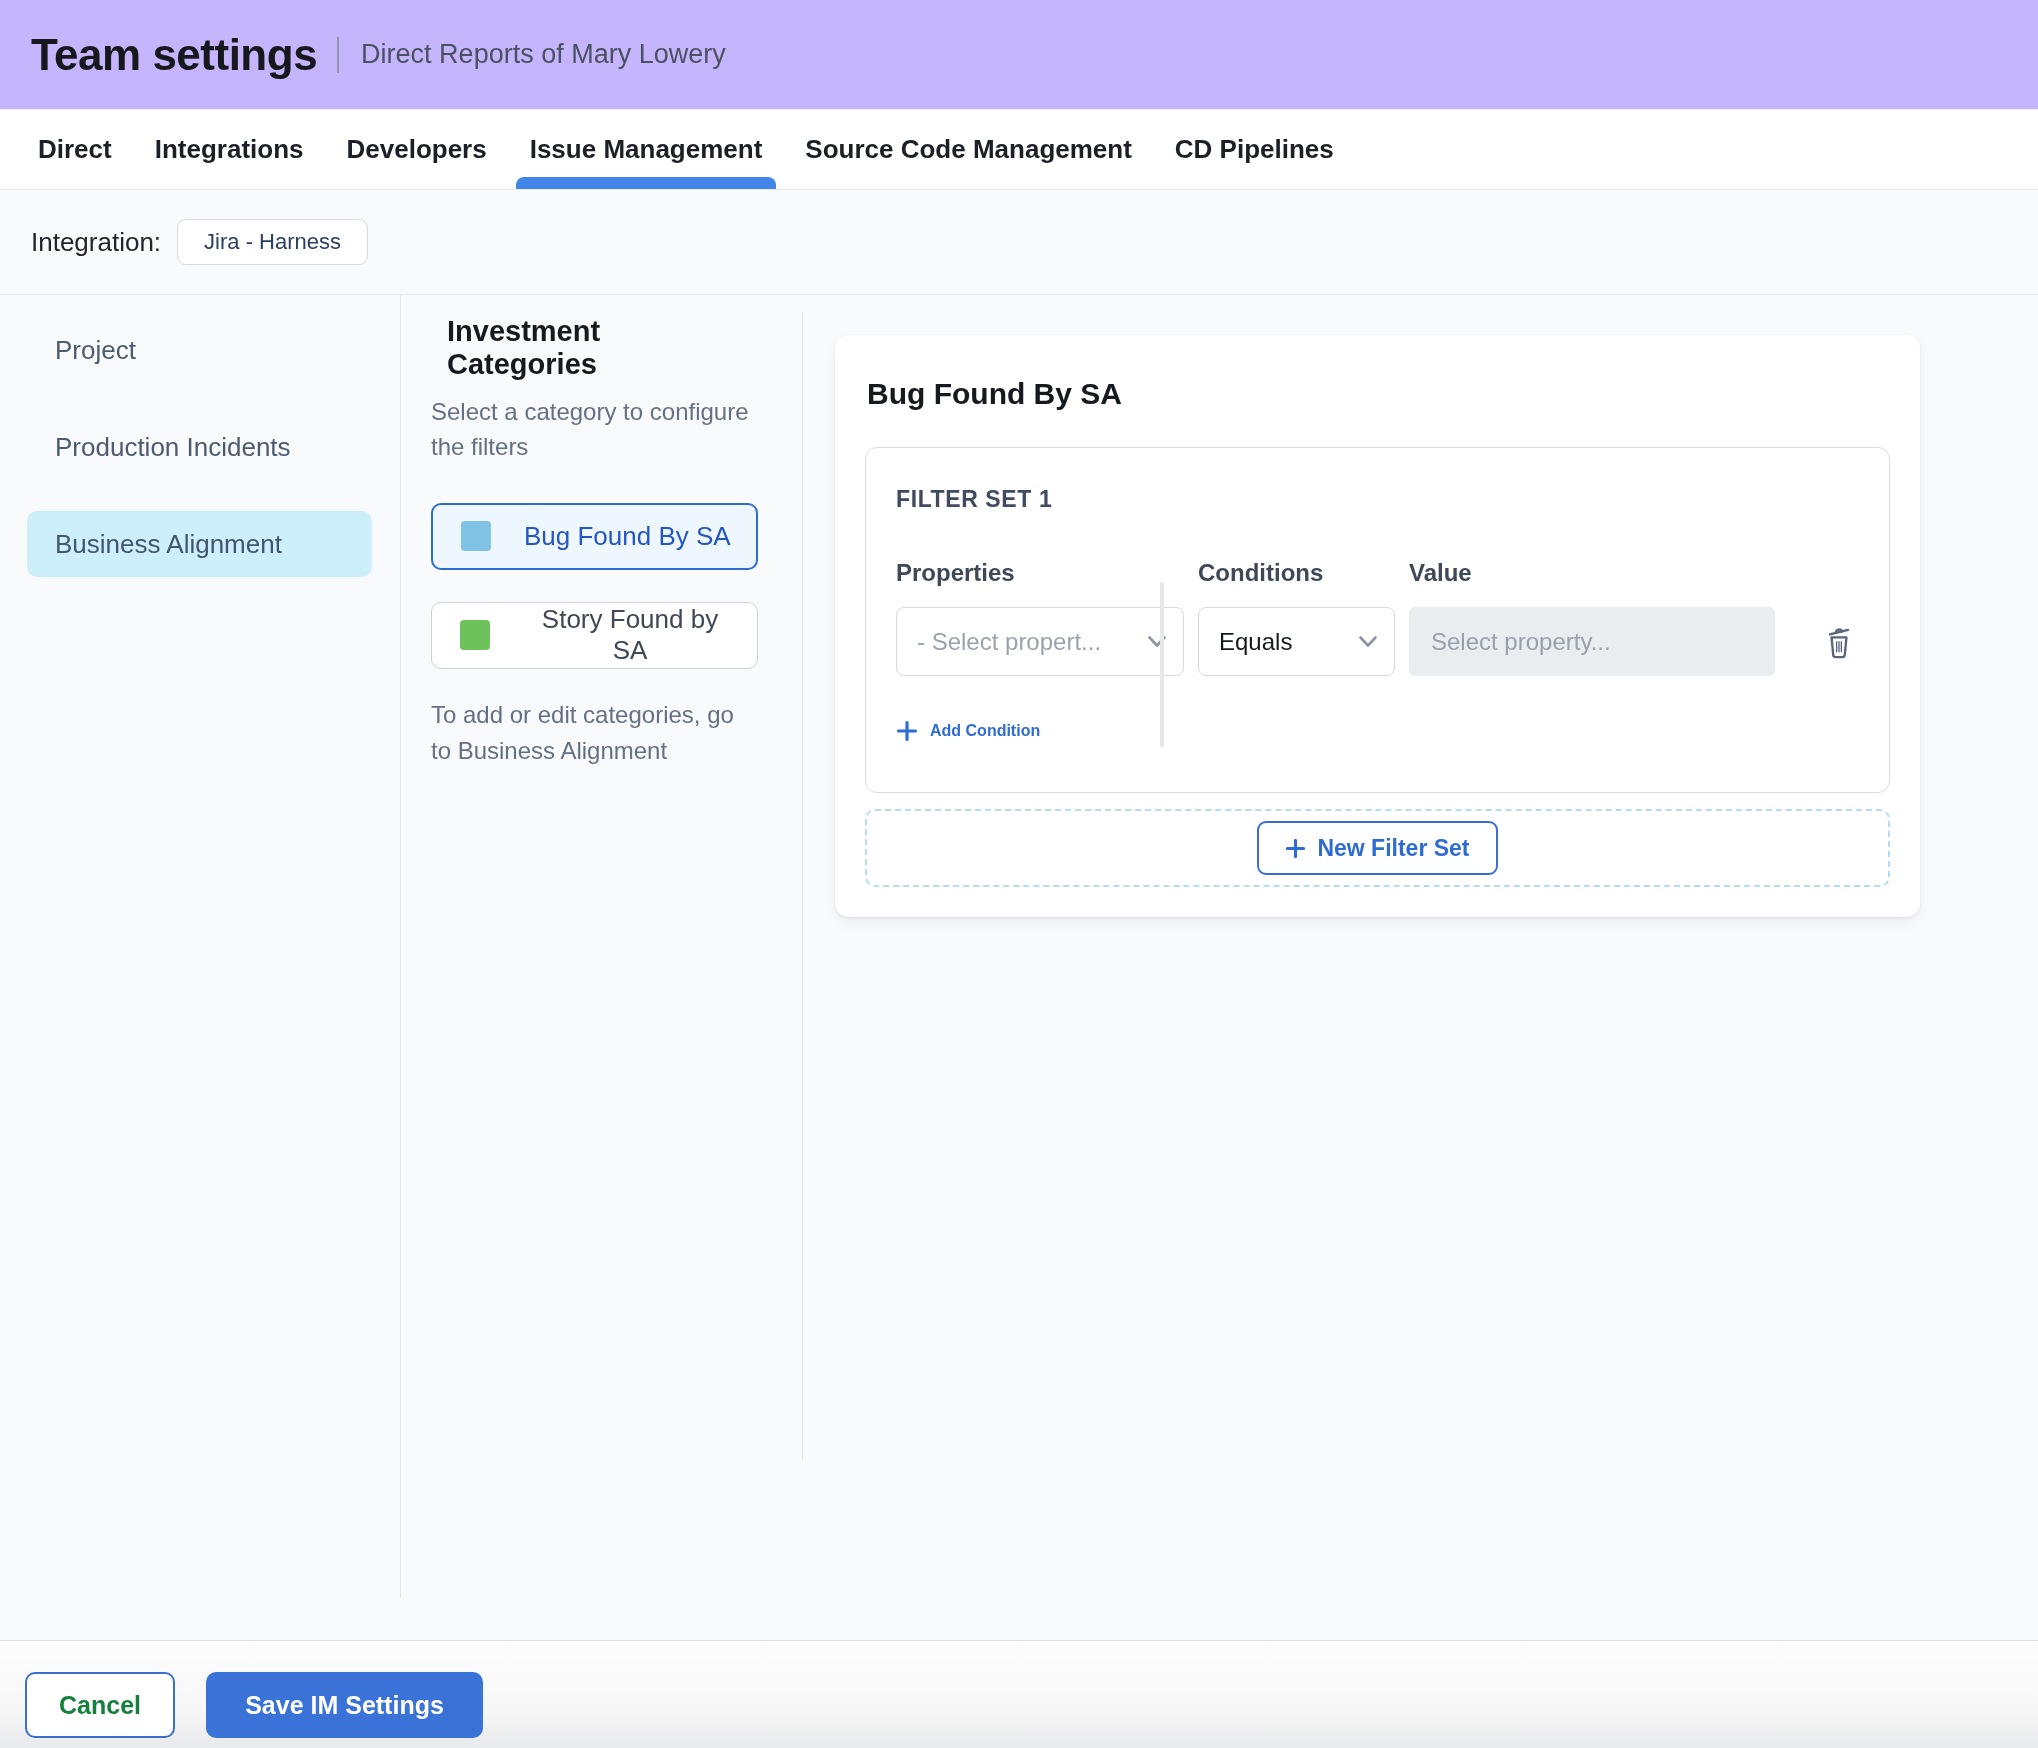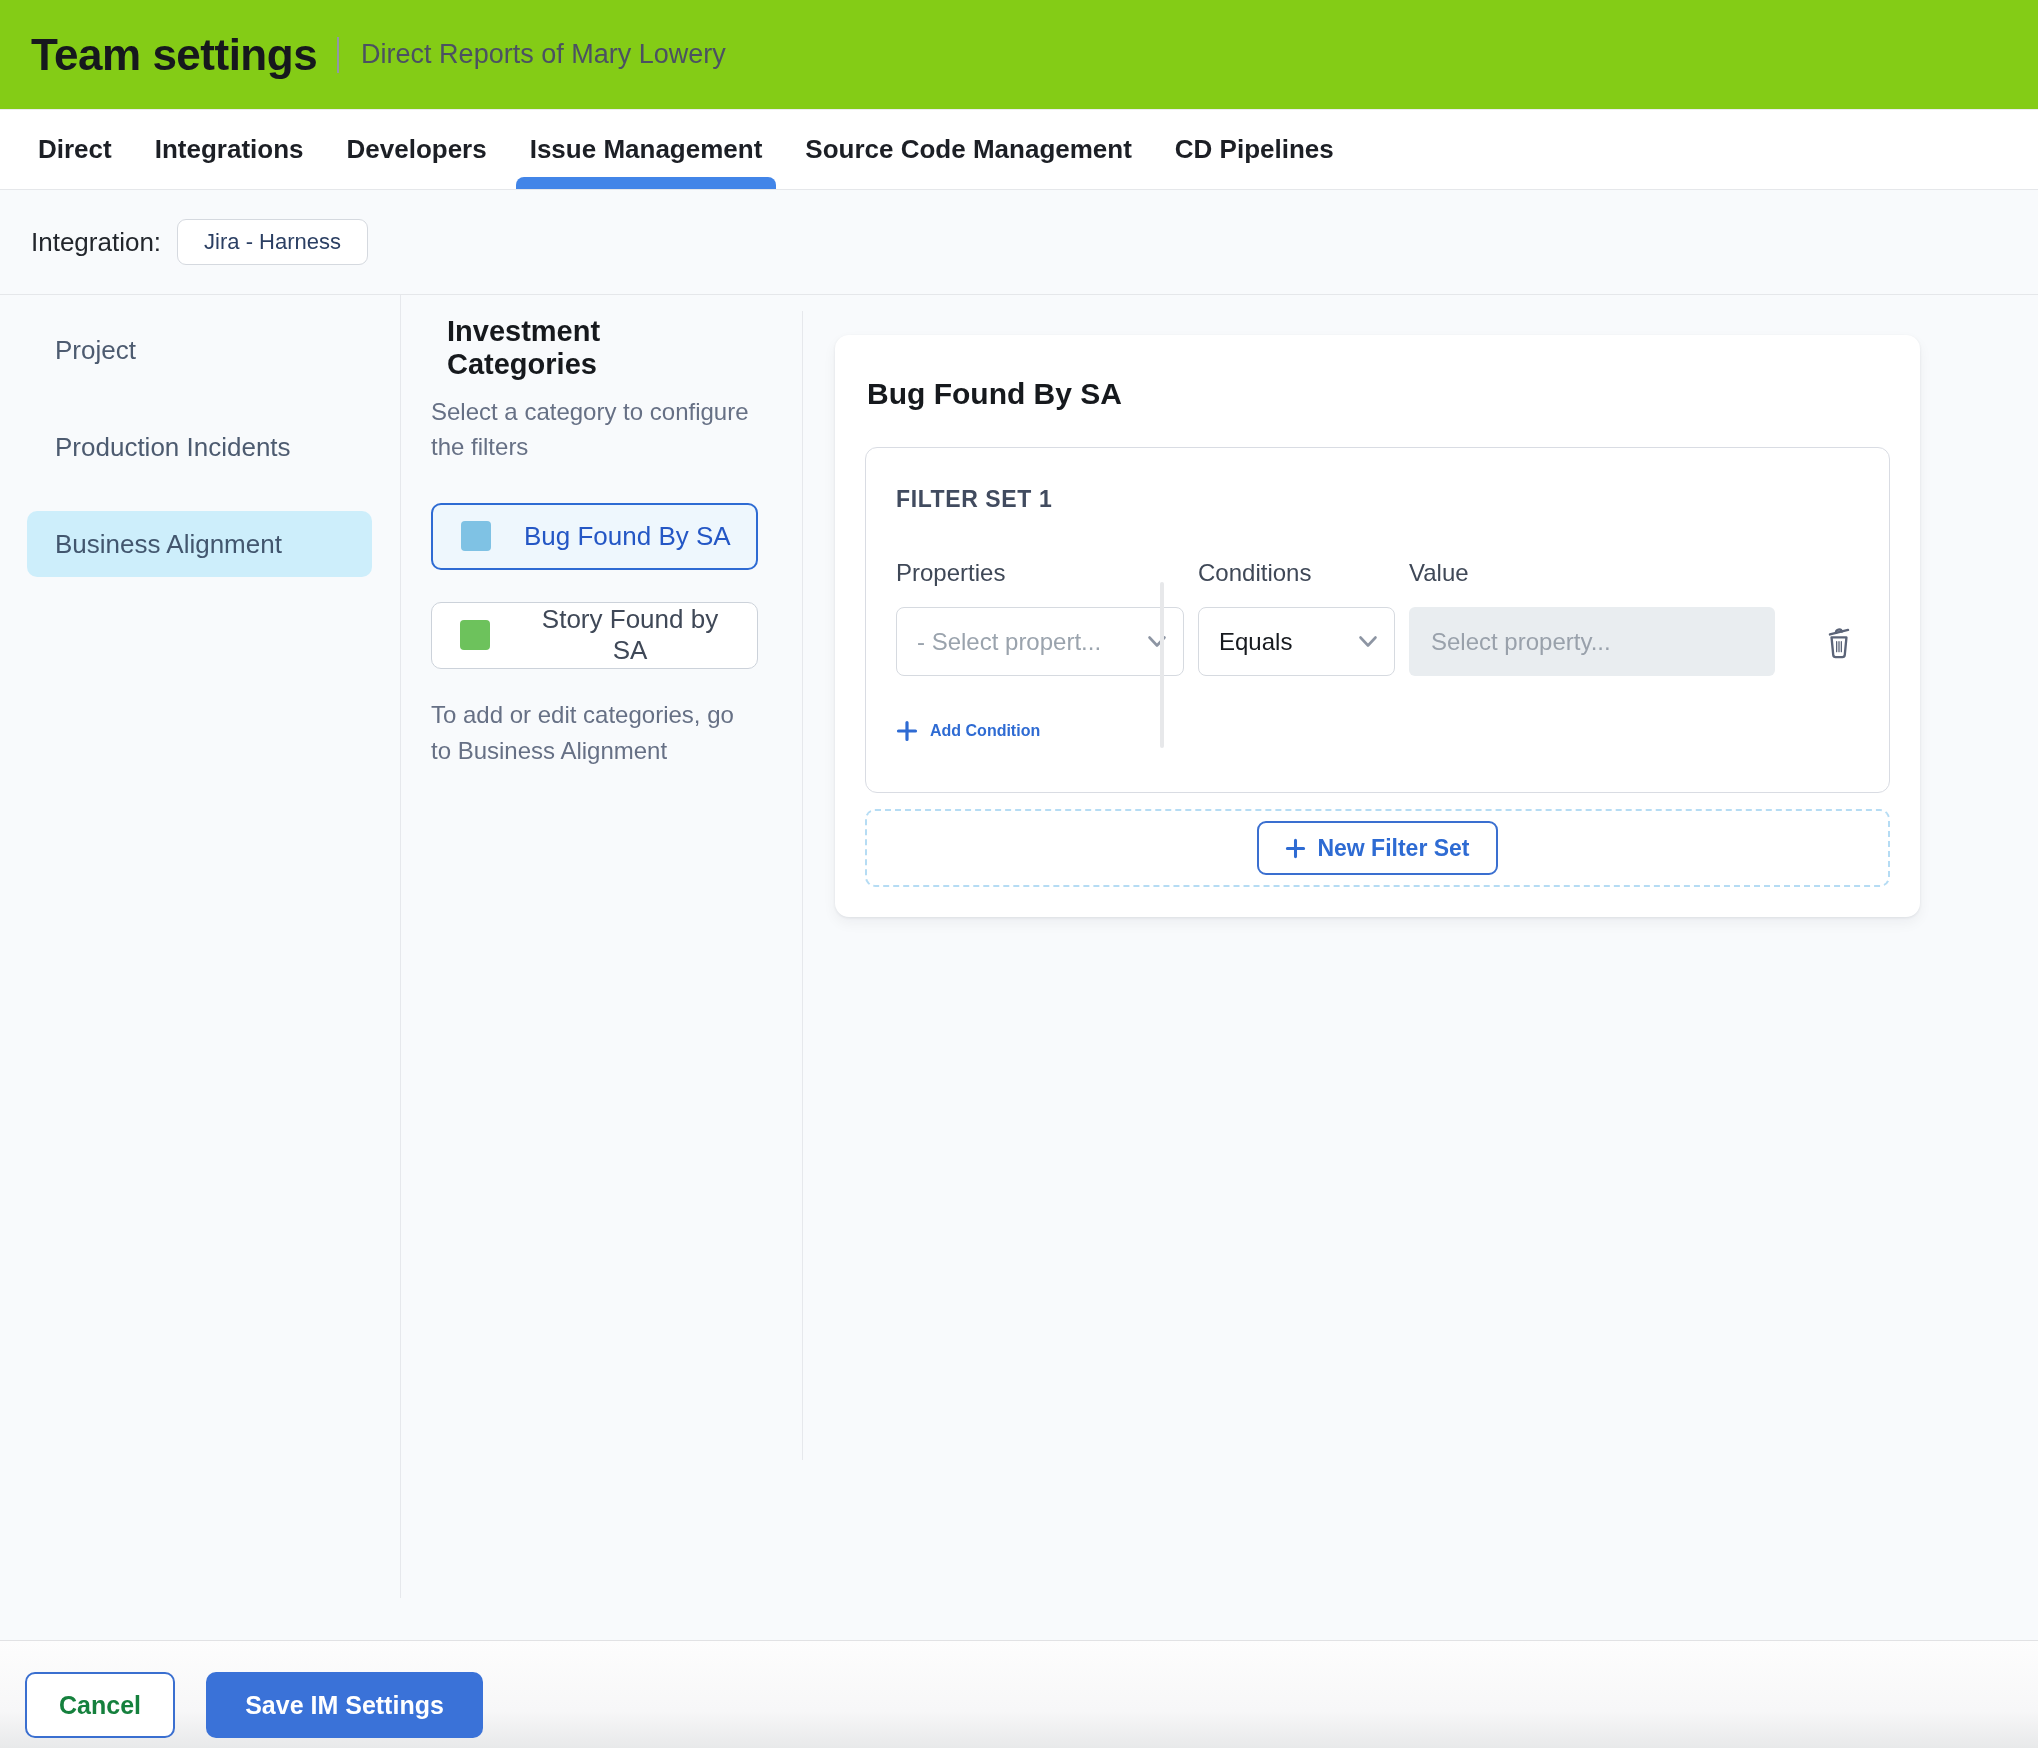--- a/index.html
+++ b/index.html
@@ -1,21 +1,21 @@
 <!DOCTYPE html>
 <html><head>
 <meta charset="utf-8">
 <style>
   * { box-sizing: border-box; }
   html,body { margin:0; padding:0; }
   body { font-family: "Liberation Sans", sans-serif; background:#fff; }
   .page { position:relative; width:2038px; height:1748px; overflow:hidden; background:#fff; }
 
   
-  .header { position:absolute; top:0; left:0; width:100%; height:110px; background:#84cc16;
+  .header { position:absolute; top:0; left:0; width:100%; height:110px; background:#c4b5fd;
             border-bottom:1px solid #ebecee; display:flex; align-items:center; padding-left:31px; }
   .page-title { font-size:44px; font-weight:bold; color:#16181d; letter-spacing:-.5px; }
   .title-divider { width:2px; height:36px; background:#9197a6; margin:0 22px 0 20px; }
   .page-subtitle { font-size:27px; color:#4b5162; }
 
   
   .tabbar { position:absolute; top:110px; left:0; width:100%; height:80px; background:#fff;
             border-bottom:1px solid #e5e7ea; display:flex; align-items:center; padding-left:38px; gap:43px; }
   .tab { position:relative; height:100%; display:flex; align-items:center; font-size:26px; font-weight:bold;
          color:#1c1f25; cursor:pointer; background:none; border:none; padding:0; font-family:inherit; }
@@ -55,21 +55,21 @@
   .cat-note { font-size:24px; color:#667085; line-height:1.5; margin:28px 0 0; }
   .cat-scrollbar { position:absolute; left:759px; top:287px; width:4px; height:166px; background:#e7e8ea; border-radius:2px; }
 
   .filter-col { flex:1; padding-left:32px; }
   .card { margin-top:24px; width:1085px; background:#fff; border-radius:14px; padding:30px;
           box-shadow:0 1px 3px rgba(16,24,40,.08), 0 6px 14px rgba(16,24,40,.05); }
   .card-title { font-size:30px; font-weight:bold; color:#16191d; margin:12px 0 0 2px; }
   .filter-set { margin-top:36px; border:1px solid #d9dce3; border-radius:12px; padding:38px 30px 46px; }
   .fs-label { font-size:23px; font-weight:bold; color:#414b5f; letter-spacing:.6px; }
   .grid { display:grid; grid-template-columns:288px 197px 366px 1fr; column-gap:14px; align-items:center; }
-  .grid.headers { margin-top:46px; font-size:24px; font-weight:normal; color:#3f4857; }
+  .grid.headers { margin-top:46px; font-size:24px; font-weight:bold; color:#3f4857; }
   .grid.controls { margin-top:20px; }
   .select { height:69px; background:#fff; border:1px solid #d6dae0; border-radius:8px; display:flex;
             align-items:center; justify-content:space-between; padding:0 16px 0 20px; font-size:24px; cursor:pointer; }
   .select .ph { color:#9aa3ad; }
   .select .val { color:#171a1f; }
   .value-input { height:69px; width:100%; background:#e9edf0; border:none; border-radius:6px;
                  padding:0 22px; font-size:24px; color:#333; font-family:inherit; }
   .value-input::placeholder { color:#99a1ab; }
   .trash-btn { background:none; border:none; padding:4px; margin-left:28px; cursor:pointer; justify-self:start; line-height:0; }
   .add-condition { margin-top:44px; display:inline-flex; align-items:center; gap:12px; background:none; border:none;

